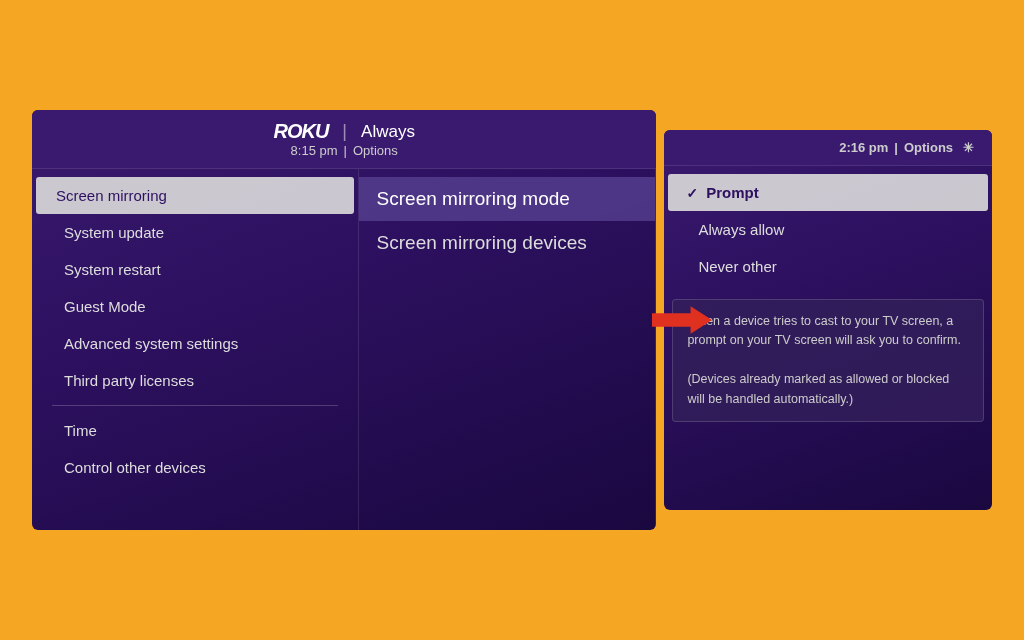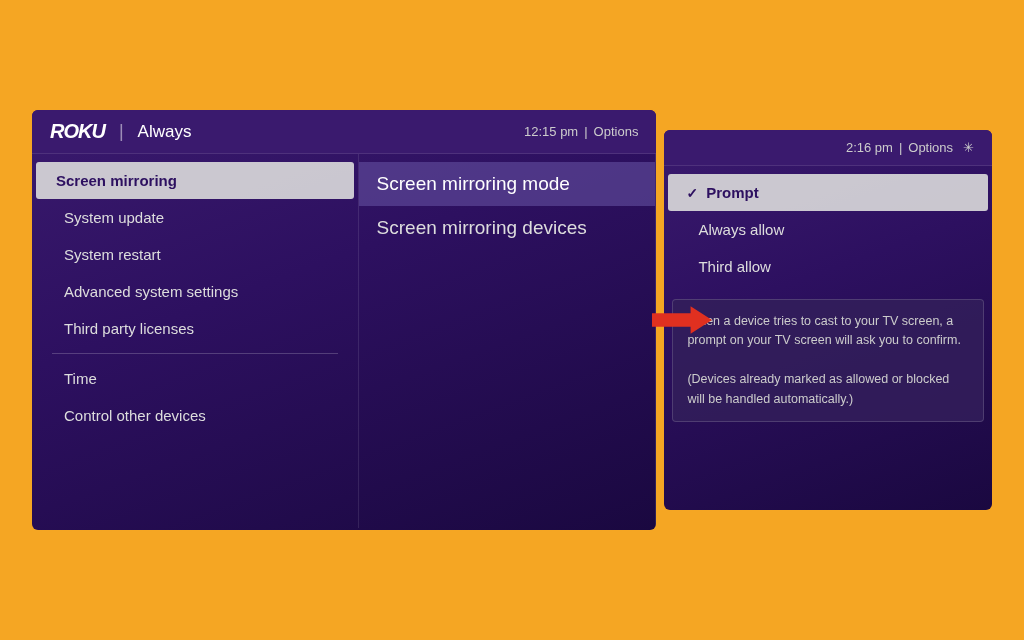--- a/index.html
+++ b/index.html
@@ -43,20 +43,21 @@
       background: linear-gradient(160deg, #3a1a6e 0%, #2d1060 40%, #1a0840 100%);
     }
 
     .header {
       background: #3a1a6e;
       padding: 10px 18px;
       display: flex;
       align-items: center;
       justify-content: space-between;
       border-bottom: 1px solid rgba(255,255,255,0.1);
+      flex-direction: column;
     }
 
     .header-left {
       display: flex;
       align-items: center;
       gap: 10px;
     }
 
     .roku-logo {
       color: #fff;
@@ -102,21 +103,21 @@
       padding: 10px 20px;
       color: #ddd;
       font-size: 15px;
       cursor: pointer;
       margin-left: 12px;
     }
 
     .menu-item.selected {
       background: rgba(220,220,220,0.9);
       color: #2d1060;
-      font-weight: 700;
+      font-weight: 400;
       border-radius: 3px;
       margin: 0 4px;
     }
 
     .menu-divider {
       border: none;
       border-top: 1px solid rgba(255,255,255,0.2);
       margin: 6px 20px;
     }
 
@@ -156,20 +157,21 @@
     }
 
     
     .right-header {
       background: #3a1a6e;
       padding: 10px 18px;
       display: flex;
       align-items: flex-start;
       justify-content: flex-end;
       border-bottom: 1px solid rgba(255,255,255,0.1);
+      font-weight: bold;
     }
 
     .right-content {
       padding: 8px 0;
     }
 
     .right-menu-item {
       padding: 10px 18px;
       color: #ddd;
       font-size: 15px;
@@ -215,32 +217,33 @@
 
   <div class="screen screen-left">
 
     <div class="header">
       <div class="header-left">
         <span class="roku-logo">ROKU</span>
         <span class="header-divider">|</span>
         <span class="header-title">Always</span>
       </div>
       <div class="header-right">
-        <span>12:15 pm</span>
+        <span>8:15 pm</span>
         <span>|</span>
         <span>Options</span>
       </div>
     </div>
 
     <div class="content-area">
 
       <div class="menu-panel">
         <div class="menu-item selected">Screen mirroring</div>
         <div class="menu-item">System update</div>
         <div class="menu-item">System restart</div>
+        <div class="menu-item">Guest Mode</div>
         <div class="menu-item">Advanced system settings</div>
         <div class="menu-item">Third party licenses</div>
         <hr class="menu-divider">
         <div class="menu-item">Time</div>
         <div class="menu-item">Control other devices</div>
       </div>
 
       <div class="middle-panel" style="position:relative;">
         <div class="middle-menu-item selected">Screen mirroring mode</div>
         <div class="middle-menu-item">Screen mirroring devices</div>
@@ -269,21 +272,21 @@
 
     <div class="right-content">
       <div class="right-menu-item selected">
         <span class="checkmark">✓</span>
         <span>Prompt</span>
       </div>
       <div class="right-menu-item">
         <span>Always allow</span>
       </div>
       <div class="right-menu-item">
-        <span>Third allow</span>
+        <span>Never other</span>
       </div>
 
       <div class="right-description-box">
         <p class="right-description-text">When a device tries to cast to your TV screen, a prompt on your TV screen will ask you to confirm.<br><br>(Devices already marked as allowed or blocked will be handled automatically.)</p>
       </div>
     </div>
 
   </div>
 
 </div>

